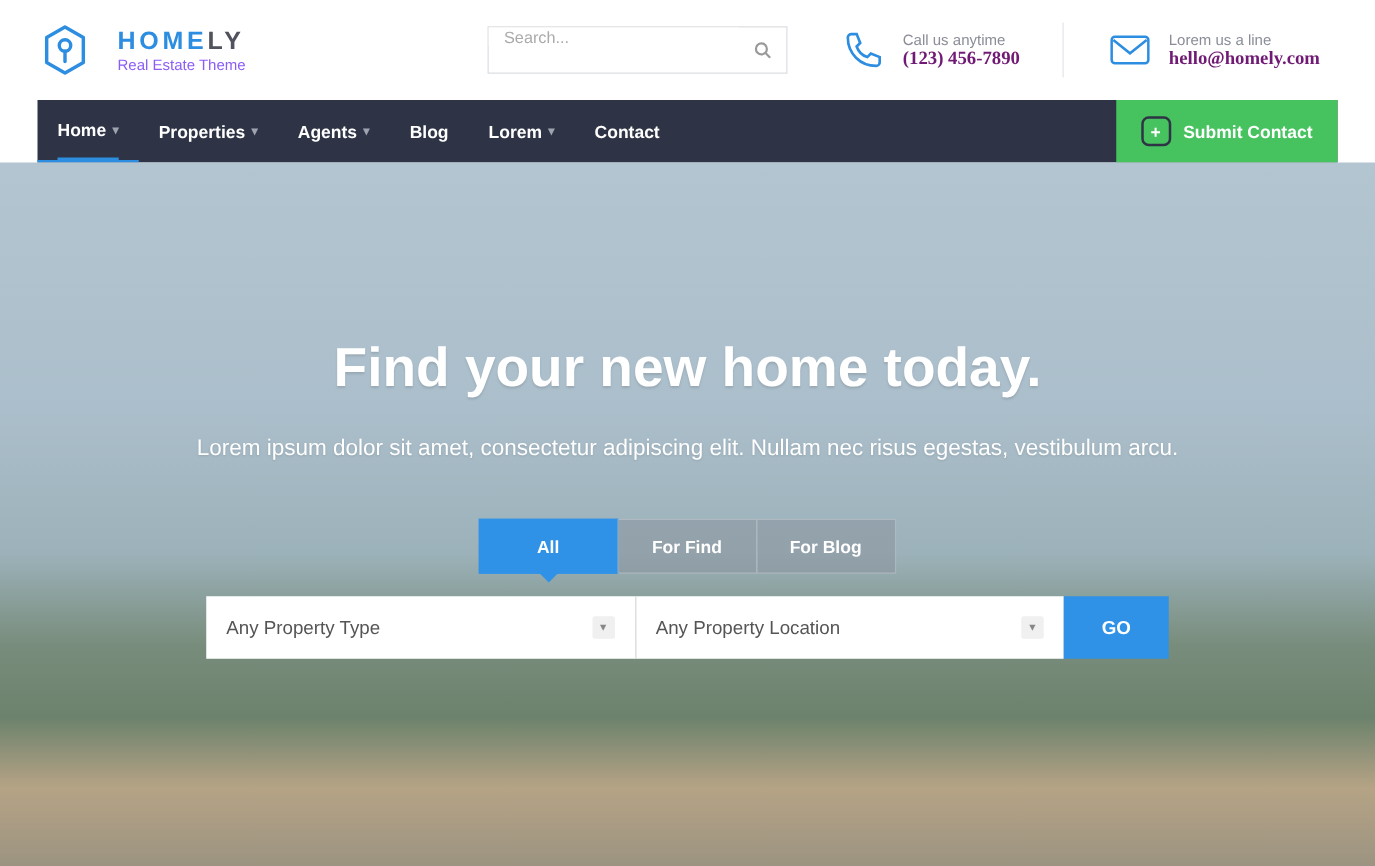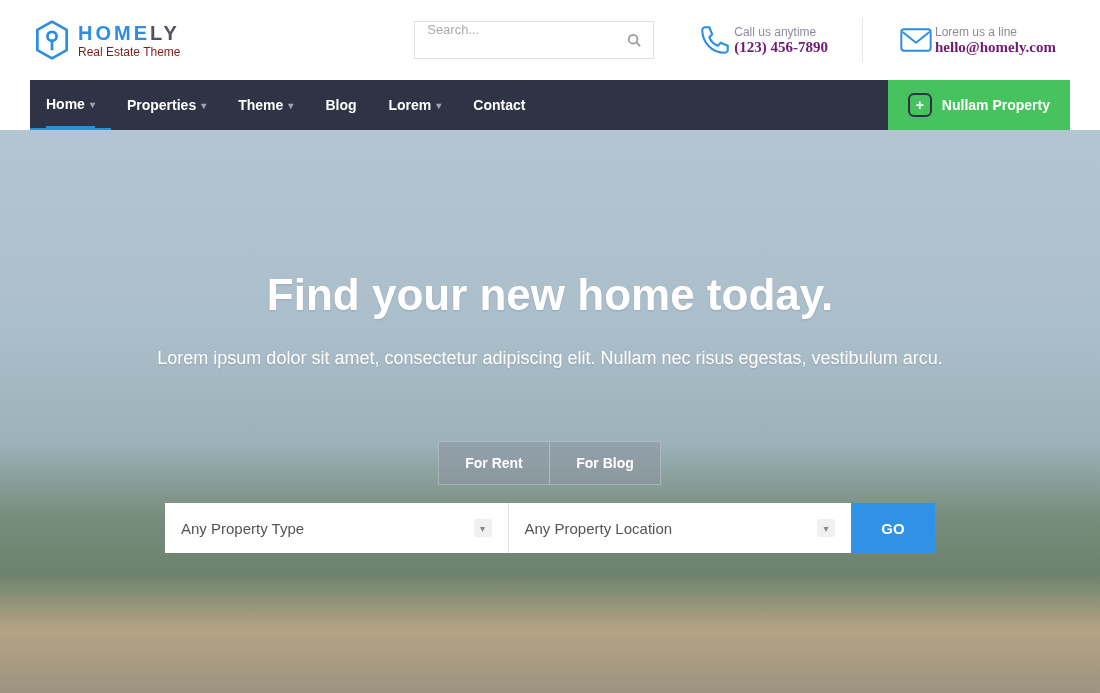--- a/index.html
+++ b/index.html
@@ -1,46 +1,46 @@
 <!DOCTYPE html>
 <html><head>
 <meta charset="utf-8">
 <style>
 *{box-sizing:border-box;margin:0;padding:0}
 body{font-family:Arial,Helvetica,sans-serif;width:1100px;height:693px;overflow:hidden;background:#fff}
 .topbar{display:flex;align-items:center;padding:18px 30px;background:#fff}
-.logo-wrap{display:flex;align-items:center;gap:4px}
+.logo-wrap{display:flex;align-items:center;gap:20px}
 .logo-icon{width:44px;height:44px}
 .logo-text{display:flex;flex-direction:column}
 .logo-title{font-size:20px;font-weight:700;letter-spacing:3px}
 .logo-title .c1{color:#2d8de0}
 .logo-title .c2{color:#50525e}
-.logo-sub{font-size:12px;color:#7f1d1d}
+.logo-sub{font-size:12px;color:#8b5cf6}
 .searchbox{margin-left:auto;display:flex;align-items:flex-start;border:1px solid #dcdfe3;width:240px;height:38px}
 .searchbox input{border:none;outline:none;padding:0 12px;flex:1;font-size:13px;color:#666}
 .searchbox input::placeholder{color:#aaa}
 .searchbtn{width:40px;height:100%;border:none;background:transparent;cursor:pointer;display:flex;align-items:center;justify-content:center}
 .contacts{display:flex;align-items:center;margin-left:28px;gap:20px}
-.contact{display:flex;align-items:center;padding:0 14px}
+.contact{display:flex;align-items:center;gap:12px;padding:0 14px}
 .divider{width:1px;height:44px;background:#e4e6ea}
 .c-icon{width:38px;height:38px;display:flex;align-items:center;justify-content:center}
 .c-text{display:flex;flex-direction:column}
 .c-label{font-size:12px;color:#8a8d97}
 .c-value{font-size:15px;font-weight:700;color:#701a75;font-family:Georgia,serif}
 .navbar{display:flex;align-items:stretch;background:#2e3445;height:50px;margin:0 30px}
 .nav-item{display:flex;align-items:center;color:#fff;font-size:14px;padding:0 16px;cursor:pointer;position:relative;font-weight:600}
 .nav-item.active::after{content:"";position:absolute;left:16px;right:16px;bottom:0;height:2px;background:#2d8de0}
 .nav-item.active{border-bottom:2px solid #2d8de0}
 .chev{margin-left:5px;font-size:10px;color:#9ea3b0}
 .spacer{flex:1}
 .submit{background:#46c35f;display:flex;align-items:center;padding:0 20px;cursor:pointer;gap:10px;color:#fff;font-weight:600;font-size:14px}
 .plus-badge{width:24px;height:24px;border:2px solid #2e3445;border-radius:6px;display:flex;align-items:center;justify-content:center;font-weight:700;color:#fff;background:#46c35f}
 .hero{height:569px;background:linear-gradient(rgba(0,0,0,0.02),rgba(0,0,0,0.02)),linear-gradient(180deg,#b6c9d4 0%,#aec2cf 35%,#9fb5bd 55%,#7a8f7e 68%,#6e856e 78%,#b9a688 88%,#9c9583 100%);background-size:cover;display:flex;flex-direction:column;align-items:center;padding-top:140px;position:relative}
 .hero h1{color:#fff;font-size:44px;font-weight:700;margin-bottom:28px;text-shadow:0 1px 2px rgba(0,0,0,0.12)}
-.hero p{color:#fff;font-size:18px;margin-bottom:72px;text-shadow:0 1px 2px rgba(0,0,0,0.12)}
+.hero p{color:#fff;font-size:18px;margin-bottom:46px;text-shadow:0 1px 2px rgba(0,0,0,0.12)}
 .tabs{display:flex;margin-bottom:18px}
 .tab{width:112px;height:44px;display:flex;align-items:center;justify-content:center;color:#fff;font-size:14px;font-weight:600;cursor:pointer;border:1px solid rgba(255,255,255,0.25);background:rgba(140,150,160,0.6);margin-left:-1px;position:relative}
 .tab.active{background:#3092e6;border-color:#3092e6}
 .tab.active::after{content:"";position:absolute;bottom:-8px;left:50%;transform:translateX(-50%);width:0;height:0;border-left:8px solid transparent;border-right:8px solid transparent;border-top:8px solid #3092e6}
 .filters{display:flex;width:770px}
 .sel{flex:1;height:50px;background:#fff;display:flex;align-items:center;padding:2px 16px;color:#555;font-size:15px;cursor:pointer;border-right:1px solid #e0e0e0;justify-content:space-between}
 .sel:last-of-type{border-right:none}
 .sel-arrow{color:#888;font-size:10px;background:#f0f0f0;width:18px;height:18px;display:flex;align-items:center;justify-content:center;border-radius:2px}
 .gobtn{width:84px;height:50px;background:#3092e6;color:#fff;border:none;font-size:15px;font-weight:600;cursor:pointer}
 </style>
@@ -99,45 +99,46 @@
 <div class="navbar">
   <div class="nav-item active">
       <span>Home</span>
       <span class="chev">▾</span>
     </div>
   <div class="nav-item">
       <span>Properties</span>
       <span class="chev">▾</span>
     </div>
   <div class="nav-item">
-      <span>Theme</span>
+      <span>Agents</span>
       <span class="chev">▾</span>
     </div>
   <div class="nav-item">
       <span>Blog</span>
     </div>
   <div class="nav-item">
       <span>Lorem</span>
       <span class="chev">▾</span>
     </div>
   <div class="nav-item">
       <span>Contact</span>
     </div>
   <div class="spacer"></div>
   <div class="submit">
     <div class="plus-badge">+</div>
-    <span>Nullam Property</span>
+    <span>Submit Contact</span>
   </div>
 </div>
 
 <div class="hero">
   <h1>Find your new home today.</h1>
   <p>Lorem ipsum dolor sit amet, consectetur adipiscing elit. Nullam nec risus egestas, vestibulum arcu.</p>
   <div class="tabs">
-    <div class="tab">For Rent</div>
+    <div class="tab active">All</div>
+    <div class="tab">For Find</div>
     <div class="tab">For Blog</div>
   </div>
   <div class="filters">
     <div class="sel">
       <span>Any Property Type</span>
       <span class="sel-arrow">▾</span>
     </div>
     <div class="sel">
       <span>Any Property Location</span>
       <span class="sel-arrow">▾</span>

